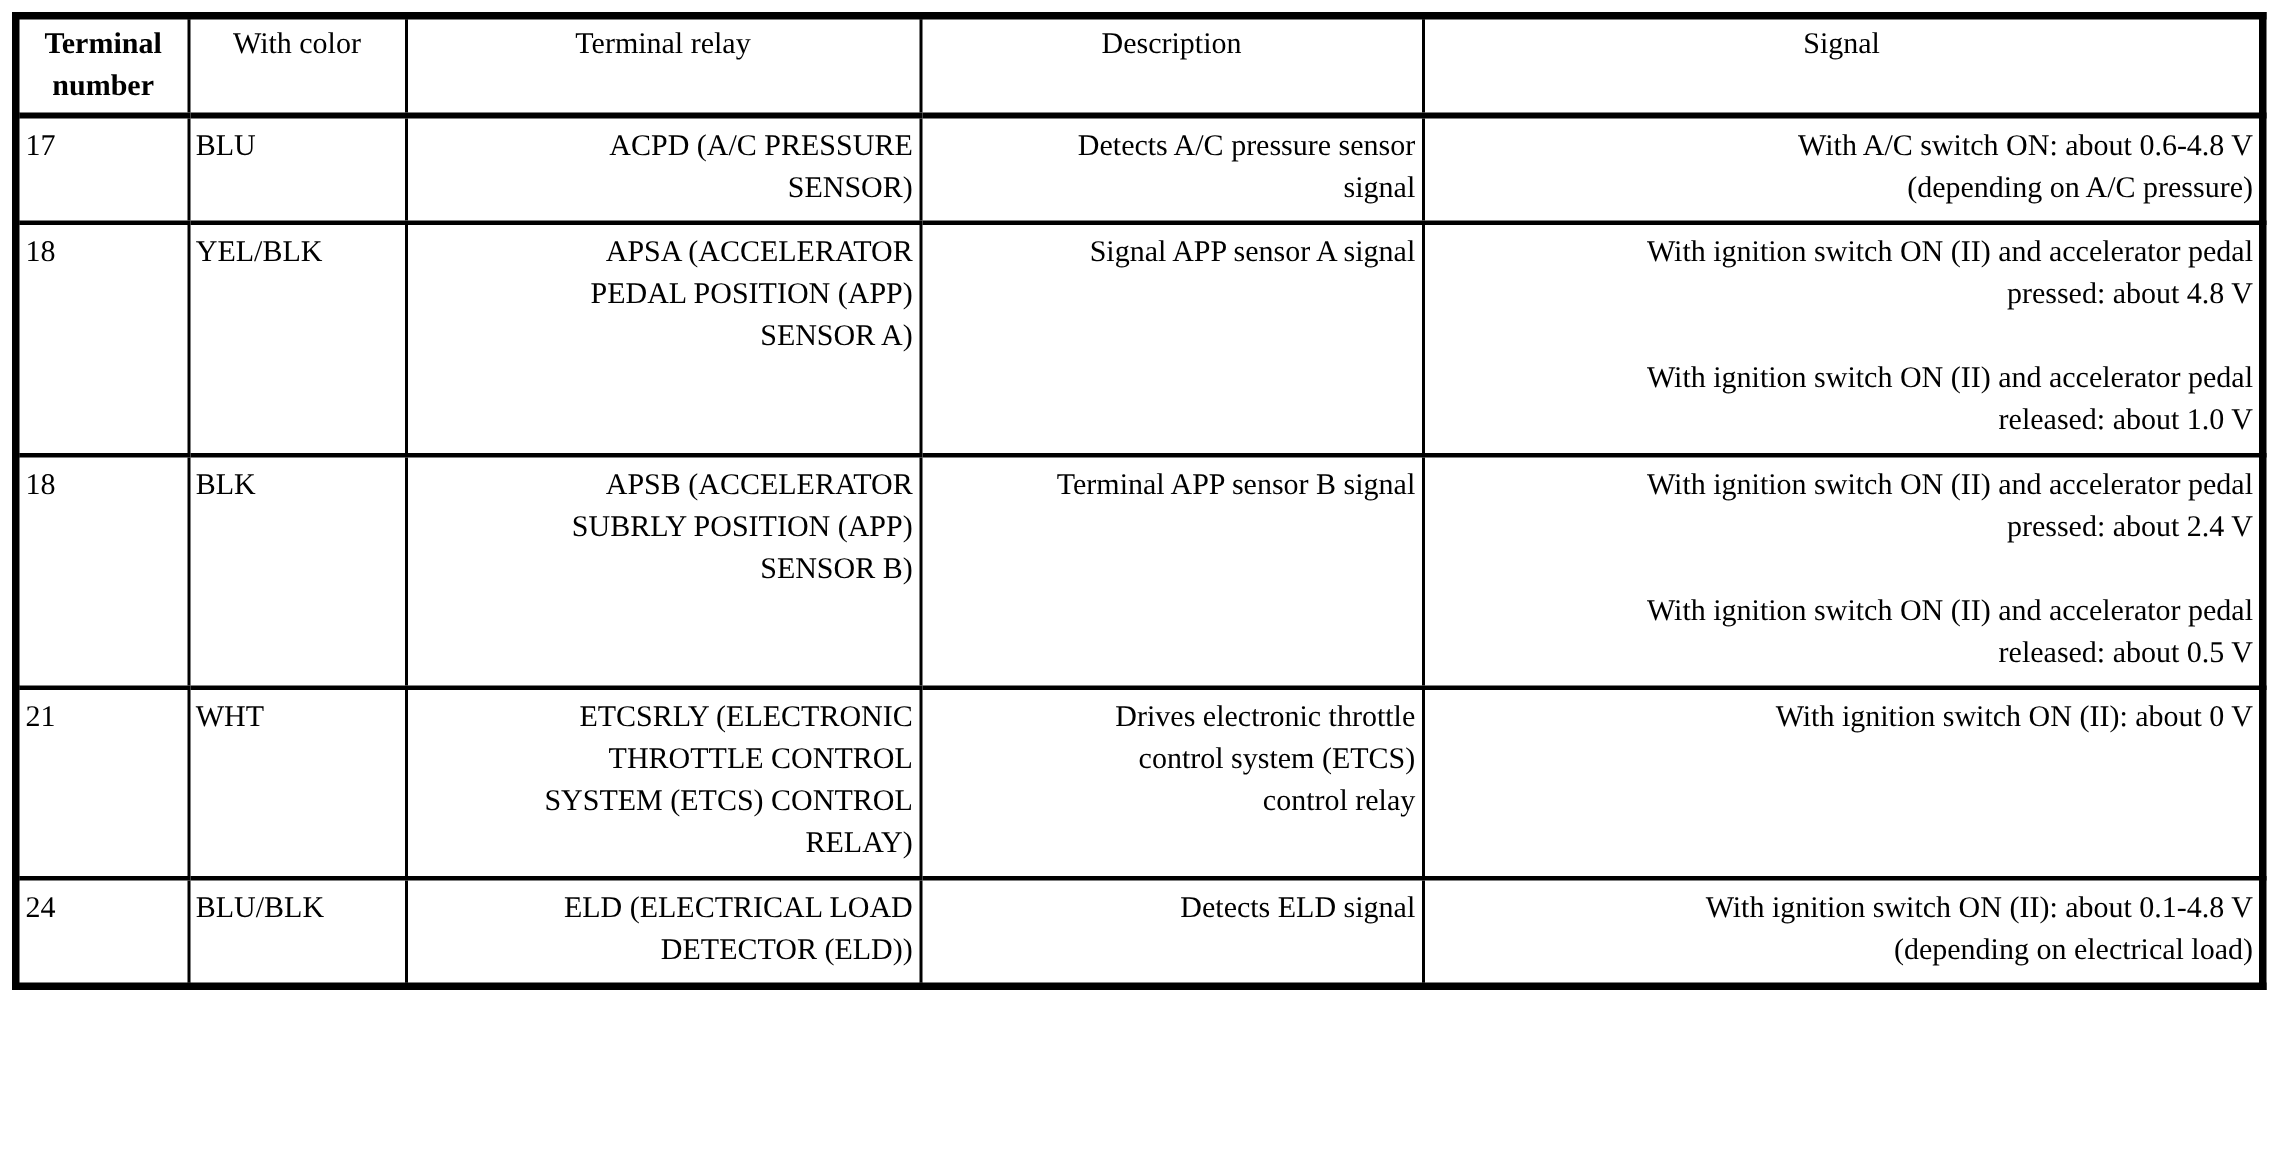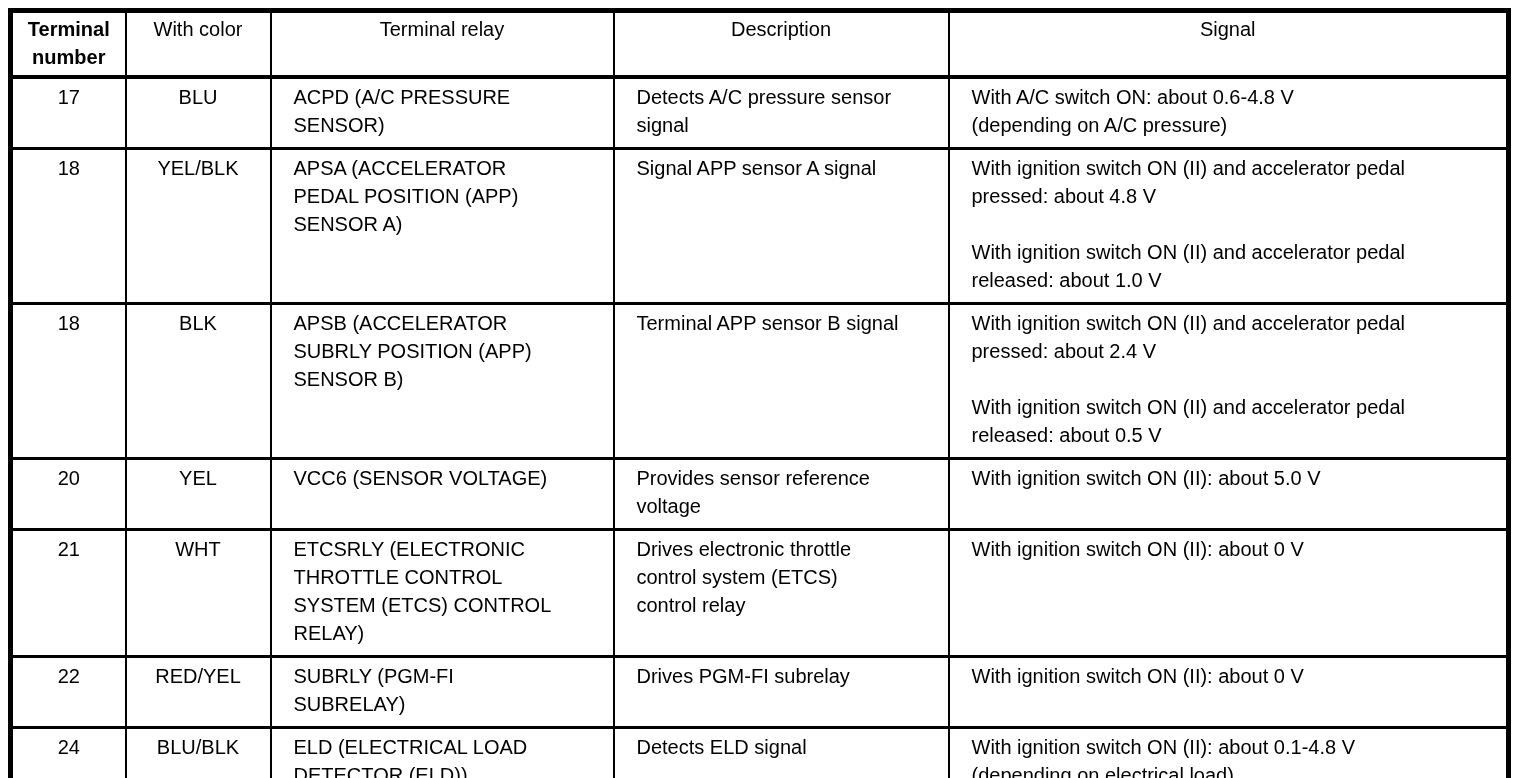--- a/index.html
+++ b/index.html
@@ -26,33 +26,34 @@
     border-left: 2px solid #000000;
     border-right: 2px solid #000000;
     border-top: 3px solid #000000;
     border-bottom: 3px solid #000000;
     vertical-align: top;
     font-size: 20px;
     line-height: 28px;
     white-space: pre-line;
     overflow: hidden;
     word-wrap: break-word;
+    font-family: Liberation Serif, serif;
   }
   thead th {
     font-weight: normal;
     text-align: center;
     padding: 2px 4px 4px 4px;
     border-bottom: 4px solid #000000;
     height: 54px;
     box-sizing: border-box;
   }
   thead th.bold { font-weight: bold; }
   td { padding: 4px 4px 8px 4px; }
-  td.c-num, td.c-wire { text-align: center; }
-  td.c-name, td.c-desc, td.c-sig { text-align: left; padding-left: 22px; }
+  td.c-num, td.c-wire { }
+  td.c-name, td.c-desc, td.c-sig { text-align: right; padding-left: 22px; }
 </style>
 </head>
 <body>
 
 <div class="table-wrap">
   <table class="terminal-table">
     <colgroup>
       <col style="width:115px">
       <col style="width:145px">
       <col style="width:343px">
@@ -102,50 +103,34 @@
 SUBRLY POSITION (APP)
 SENSOR B)</td>
     <td class="c-desc">Terminal APP sensor B signal</td>
     <td class="c-sig">With ignition switch ON (II) and accelerator pedal
 pressed: about 2.4 V
 
 With ignition switch ON (II) and accelerator pedal
 released: about 0.5 V</td>
   </tr>
 
-  <tr>
-    <td class="c-num">20</td>
-    <td class="c-wire">YEL</td>
-    <td class="c-name">VCC6 (SENSOR VOLTAGE)</td>
-    <td class="c-desc">Provides sensor reference
-voltage</td>
-    <td class="c-sig">With ignition switch ON (II): about 5.0 V</td>
-  </tr>
 
   <tr>
     <td class="c-num">21</td>
     <td class="c-wire">WHT</td>
     <td class="c-name">ETCSRLY (ELECTRONIC
 THROTTLE CONTROL
 SYSTEM (ETCS) CONTROL
 RELAY)</td>
     <td class="c-desc">Drives electronic throttle
 control system (ETCS)
 control relay</td>
     <td class="c-sig">With ignition switch ON (II): about 0 V</td>
   </tr>
 
-  <tr>
-    <td class="c-num">22</td>
-    <td class="c-wire">RED/YEL</td>
-    <td class="c-name">SUBRLY (PGM-FI
-SUBRELAY)</td>
-    <td class="c-desc">Drives PGM-FI subrelay</td>
-    <td class="c-sig">With ignition switch ON (II): about 0 V</td>
-  </tr>
 
   <tr>
     <td class="c-num">24</td>
     <td class="c-wire">BLU/BLK</td>
     <td class="c-name">ELD (ELECTRICAL LOAD
 DETECTOR (ELD))</td>
     <td class="c-desc">Detects ELD signal</td>
     <td class="c-sig">With ignition switch ON (II): about 0.1-4.8 V
 (depending on electrical load)</td>
   </tr>

